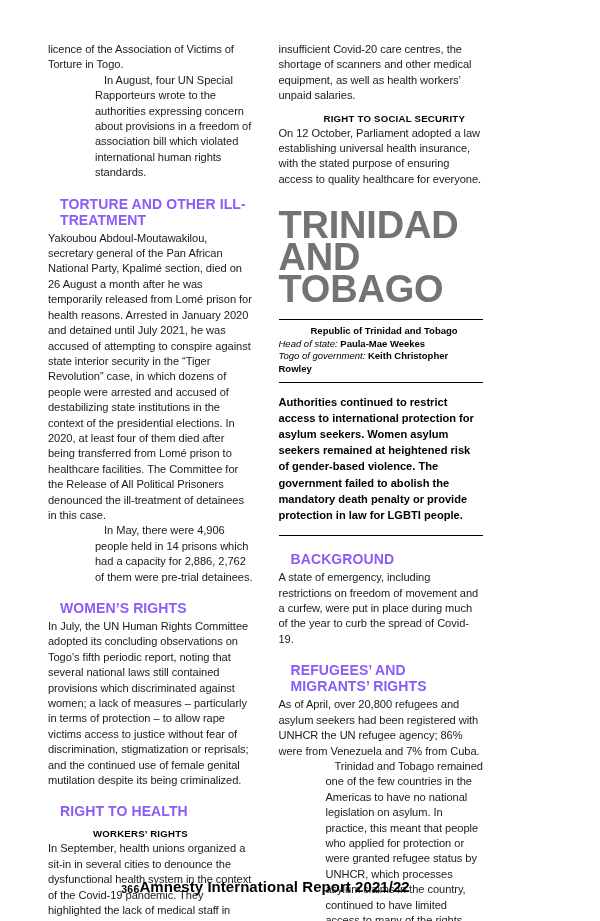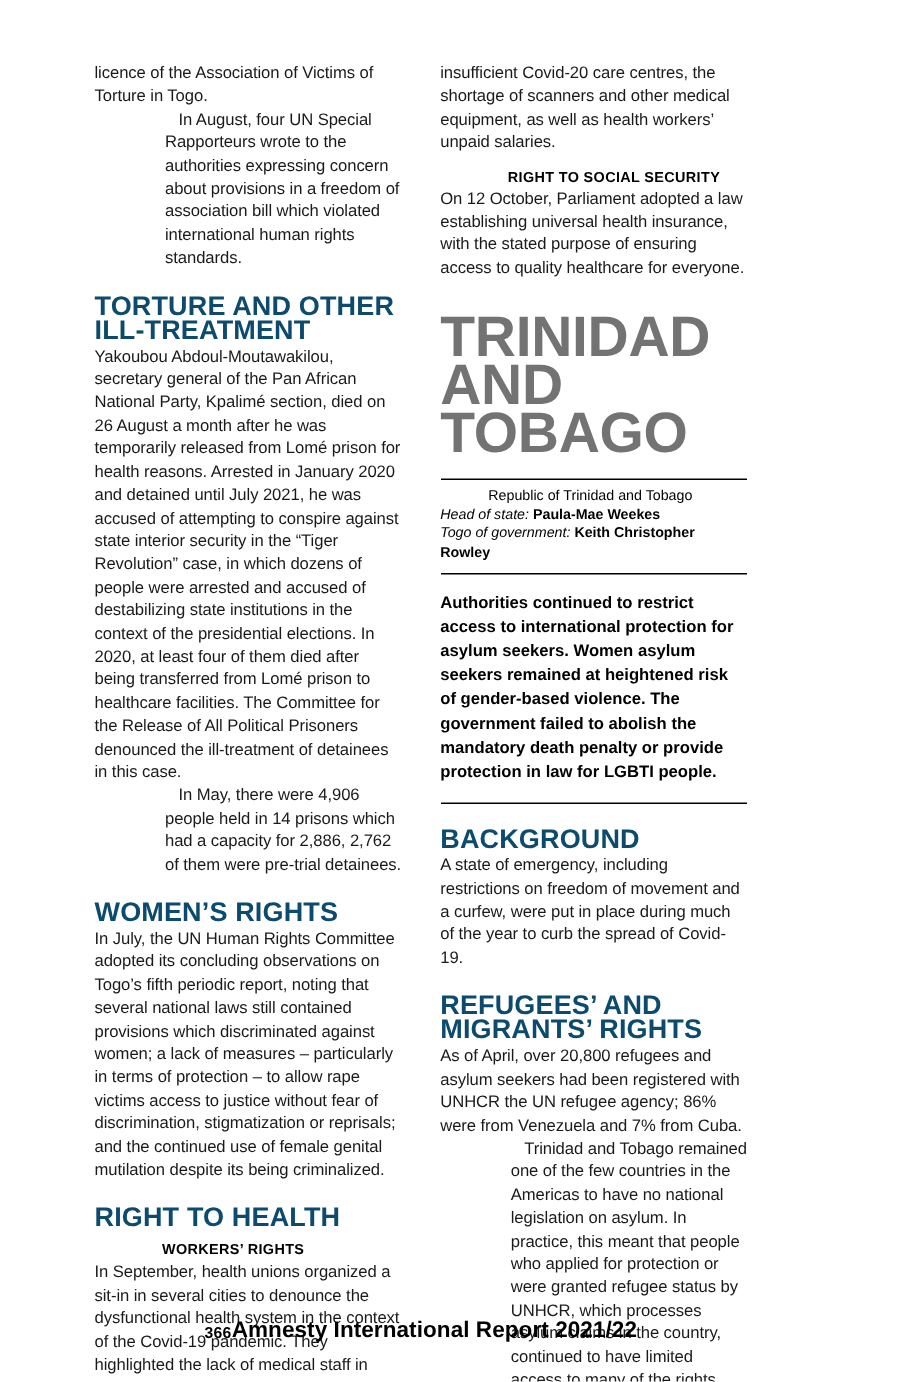--- a/index.html
+++ b/index.html
@@ -8,21 +8,21 @@
     width: 600px;
     height: 921px;
     background: #ffffff;
     font-family: "Liberation Sans", sans-serif;
     color: #111111;
     position: relative;
     overflow: hidden;
   }
   .page {
     position: absolute;
-    left: 15px; top: 0;
+    left: 0; top: 0;
     width: 531px;
     height: 921px;
     padding: 42px 48px 0 48px;
   }
   .columns {
     display: flex;
     gap: 26px;
     height: 815px;
   }
   .col {
@@ -33,26 +33,26 @@
   p {
     margin: 0;
     font-size: 11.1px;
     line-height: 15.4px;
     letter-spacing: -0.05px;
     text-align: left;
     color: #1a1a1a;
   }
   p.indent { text-indent: 9px; margin-left: 47px; }
   .h-sec {
-    font-size: 18px;
+    font-size: 14px;
     font-weight: bold;
     letter-spacing: 0.1px;
-    margin: 15px 0 3px 0;
+    margin: 15px 0 3px 12px;
     line-height: 16px;
-    color: #0c4a6e;
+    color: #8b5cf6;
   }
   .h-sub {
     font-size: 9.6px;
     font-weight: bold;
     letter-spacing: 0.25px;
     margin: 9px 0 1px 0;
     line-height: 12px;
     color: #000;
     padding-left: 45px;
   }
@@ -68,21 +68,21 @@
     border-top: 1.6px solid #000;
     border-bottom: 1.6px solid #000;
     padding: 5px 0 6px 0;
     margin-bottom: 11px;
   }
   .country-meta .cm-line {
     font-size: 9.5px;
     line-height: 12.6px;
     color: #000;
   }
-  .country-meta .cm-line.bold { font-weight: normal; padding-left: 32px; }
+  .country-meta .cm-line.bold { font-weight: bold; padding-left: 32px; }
   .country-meta .cm-line i { font-style: italic; }
   .country-meta .cm-line b { font-weight: bold; }
   .lede {
     font-size: 11.1px;
     line-height: 16.2px;
     font-weight: bold;
     color: #000;
     border-bottom: 1.4px solid #000;
     padding-bottom: 12px;
     margin-bottom: 2px;

